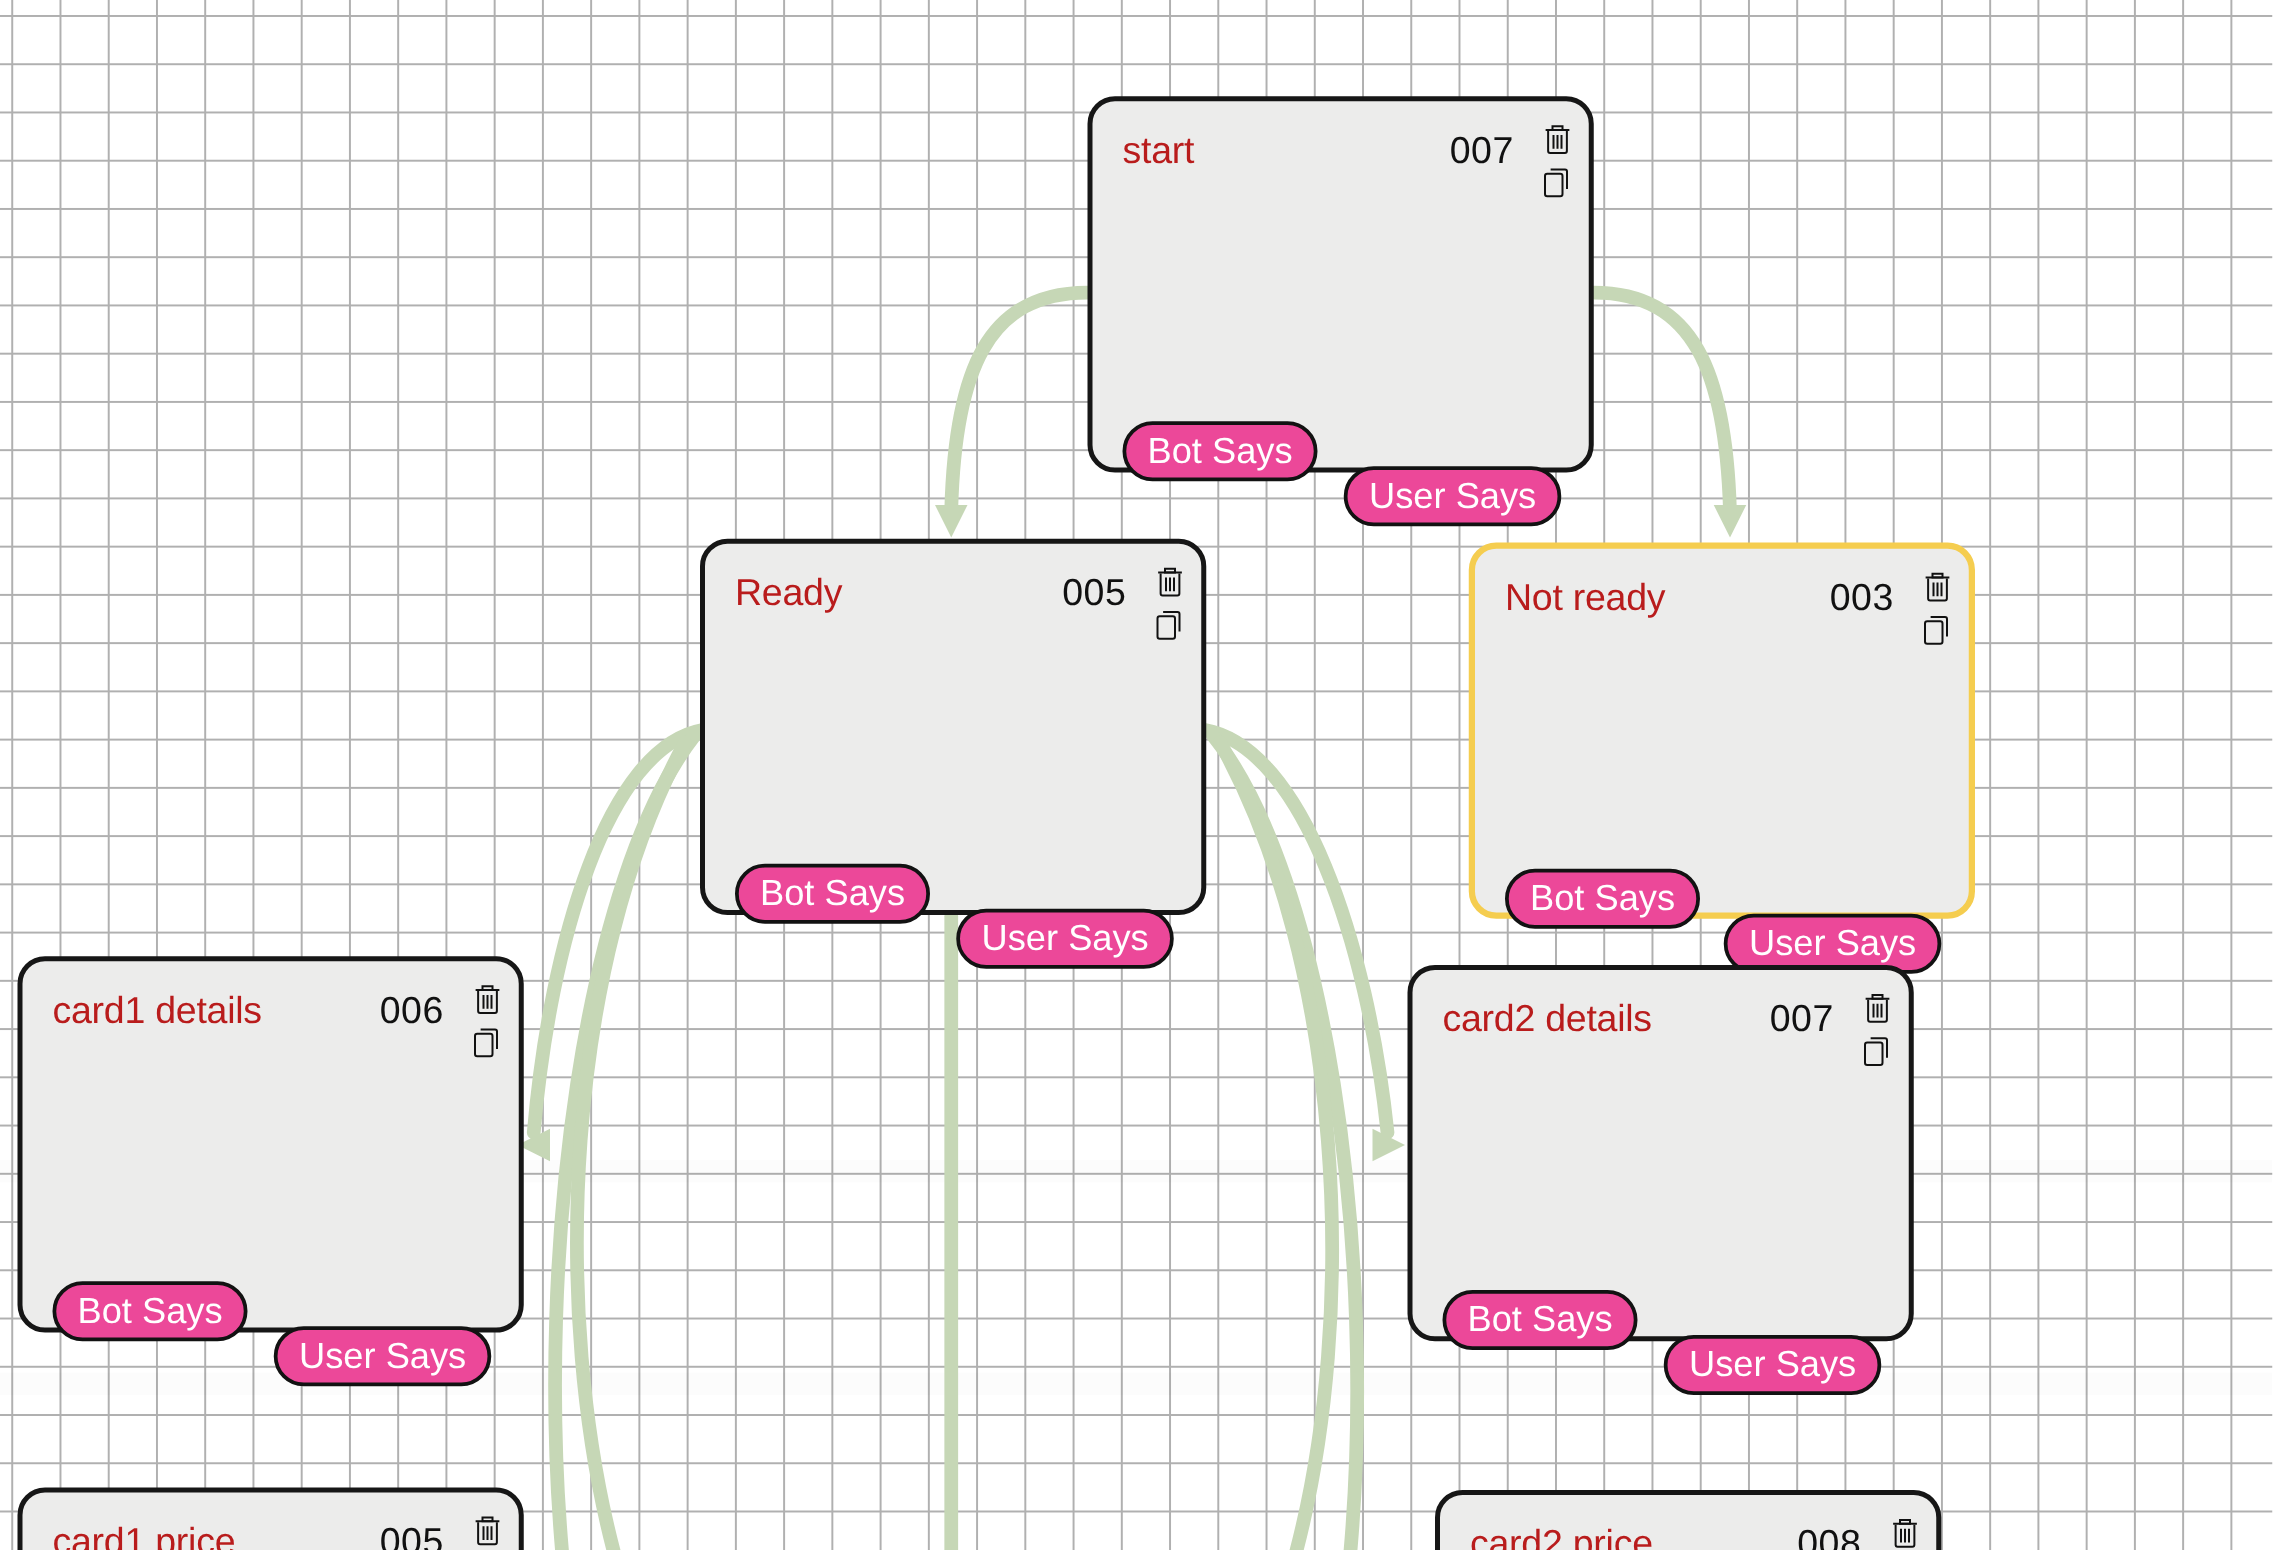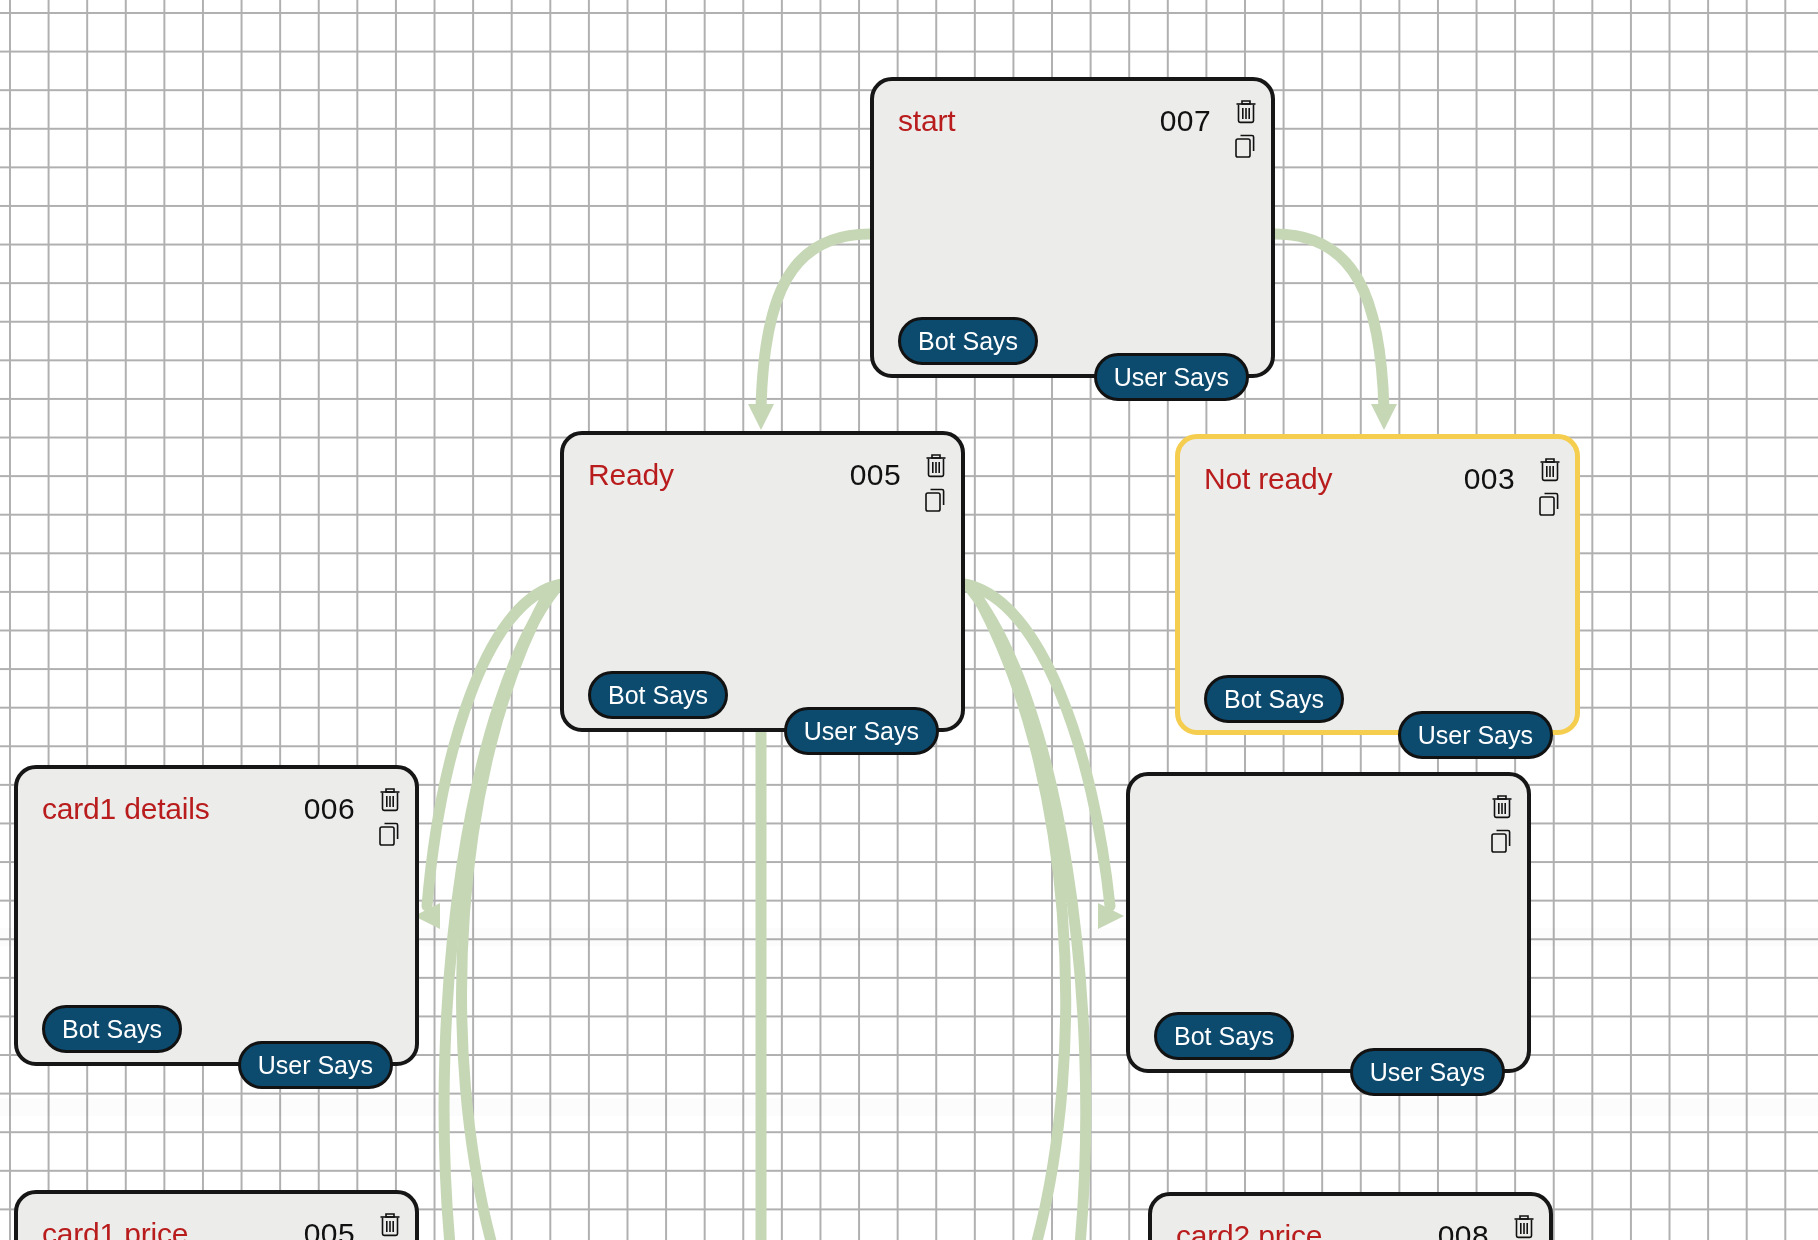--- a/index.html
+++ b/index.html
@@ -80,32 +80,33 @@
   .icon-btn {
     width: 26px;
     height: 30px;
     display: block;
     cursor: pointer;
   }
   .icon-btn svg { display: block; }
   .pill {
     position: absolute;
     box-sizing: border-box;
-    background: #0c4a6e;
+    background: #ec4899;
     border: 3px solid #121212;
     border-radius: 999px;
     color: #ffffff;
-    font-size: 25px;
+    font-size: 29px;
     display: flex;
     align-items: center;
     justify-content: center;
     padding: 0 17px;
     height: 48px;
     white-space: nowrap;
     cursor: pointer;
+    margin-top: 20px;
   }
   .pill-bot  { left: 24px; }
   .pill-user { right: 22px; }
 </style>
 </head>
 <body>
 
 <div id="canvas">
 
   <div class="band" style="top:928px;height:18px;"></div>
@@ -254,20 +255,24 @@
               <rect x="3" y="6" width="14" height="18" rx="1.8" fill="#ececeb"></rect>
             </g>
           </svg>
       </span>
     </div>
     <div class="pill pill-bot" style="top:236px;">Bot Says</div>
     <div class="pill pill-user" style="top:272px;">User Says</div>
   </div>
 
   <div class="node" style="left:1126px; top:772px; width:405px; height:301px;">
+    <div class="node-head" style="padding:0 60px 0 24px;">
+      <span class="node-title">card2 details</span>
+      <span class="node-id">007</span>
+    </div>
     <div class="node-icons">
       <span class="icon-btn">
         <svg width="26" height="28" viewBox="0 0 26 28">
             <g fill="none" stroke="#111" stroke-width="1.6">
               <path d="M9 4 h8 v3 h-8 z"></path>
               <path d="M3.5 7 h19"></path>
               <path d="M5.5 7.8 v16 a1.6 1.6 0 0 0 1.6 1.6 h11.8 a1.6 1.6 0 0 0 1.6 -1.6 v-16"></path>
               <path d="M9.8 11 v11"></path>
               <path d="M13 11 v11"></path>
               <path d="M16.2 11 v11"></path>

